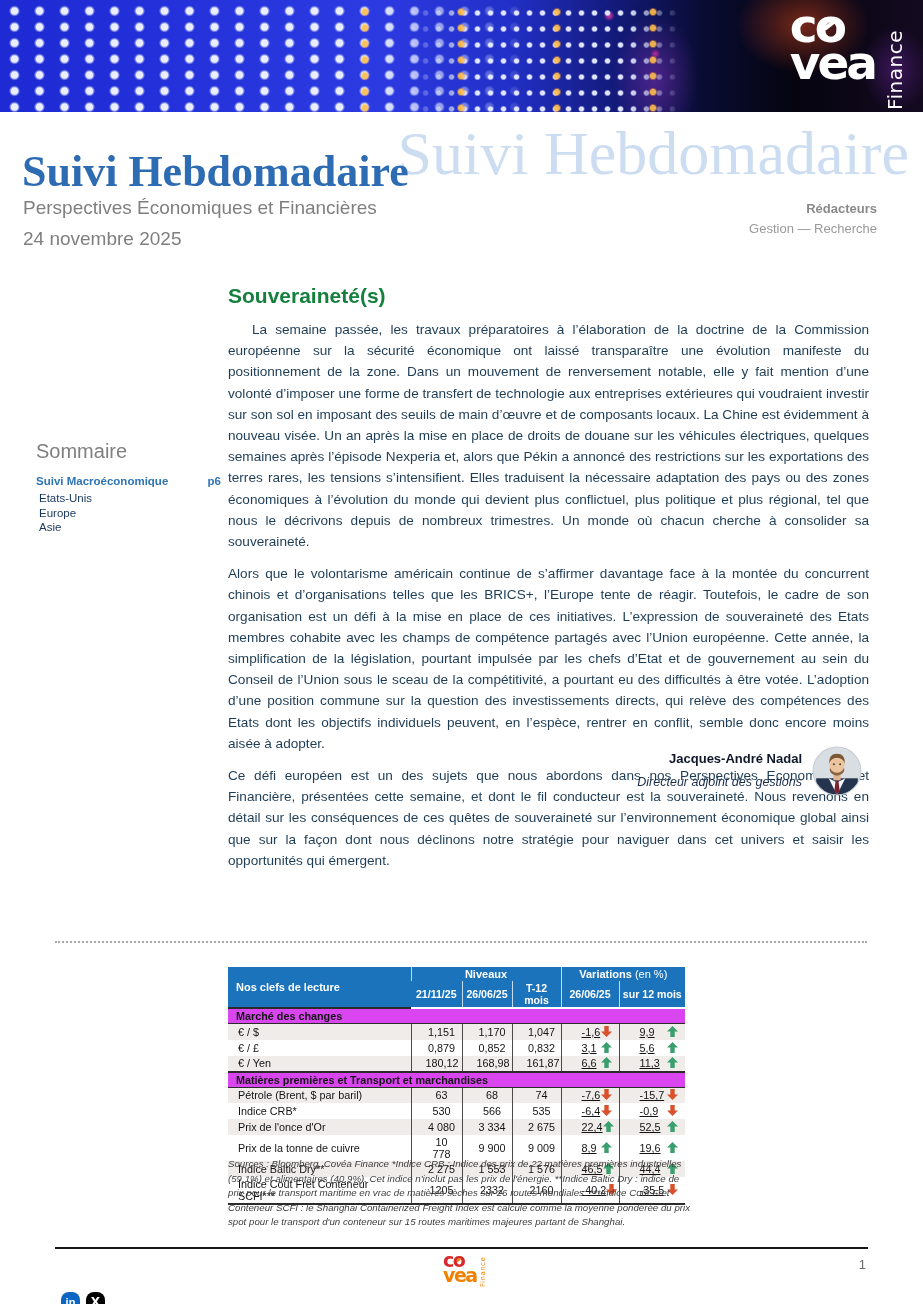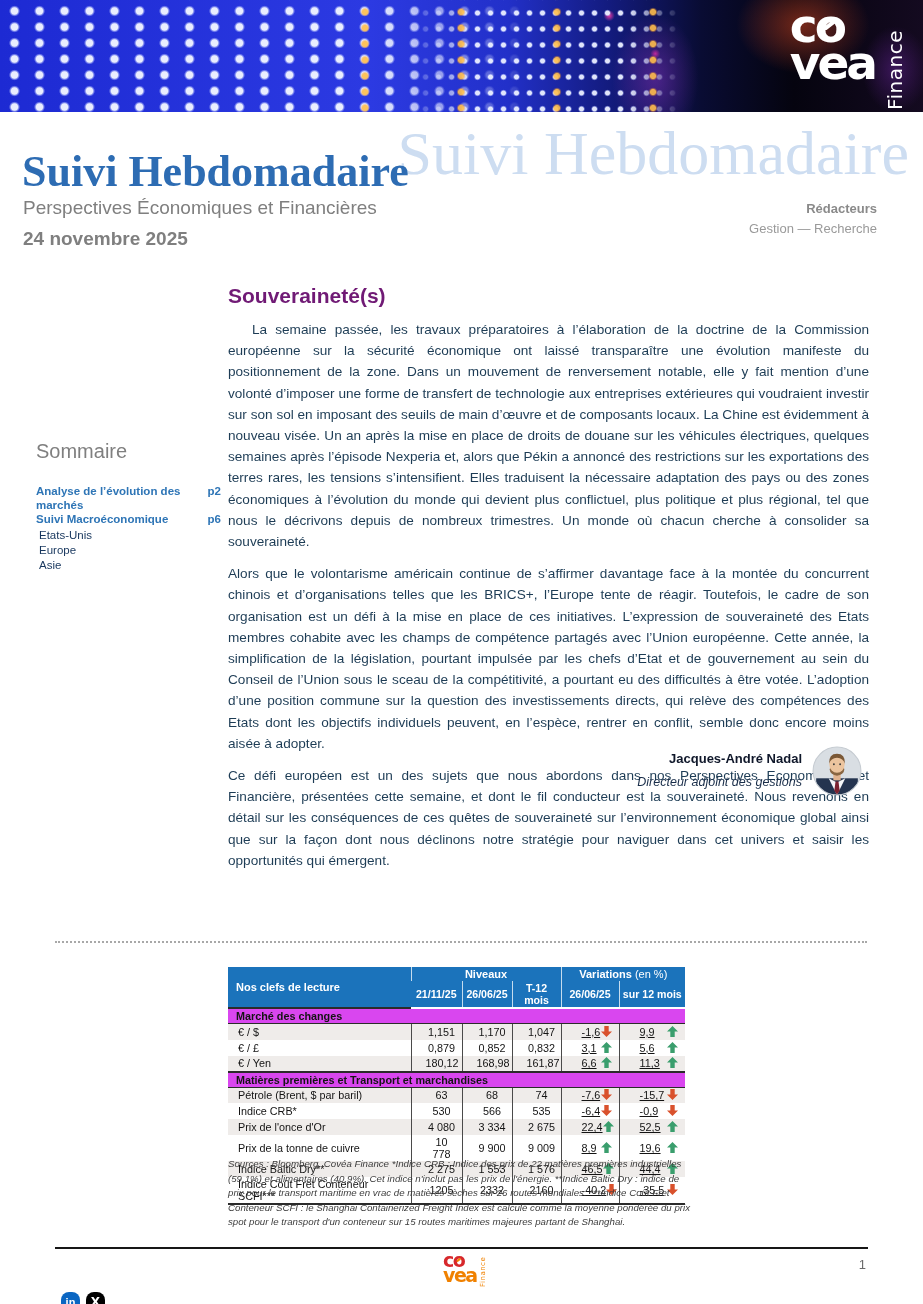--- a/index.html
+++ b/index.html
@@ -40,36 +40,36 @@
   .brand-stack { font-family:"DejaVu Sans", sans-serif; font-weight:bold; color:#fff; font-size:47px; line-height:.78; letter-spacing:-3px; }
   .brand-stack .row { display:block; }
   .o-wrap { position:relative; display:inline-block; }
   .o-slash { position:absolute; left:30%; top:42%; width:46%; height:11%; background:#fff; transform:rotate(-38deg); border-radius:2px; }
   .brand-vert { writing-mode:vertical-rl; transform:rotate(180deg); color:#fff; font-size:20px; letter-spacing:.5px; font-family:"DejaVu Sans", sans-serif; height:100px; margin-top:2px; }
 
   
   .watermark { position:absolute; top:118px; right:14px; font-family:"Liberation Serif", serif; font-size:62px; color:#cdddf1; white-space:nowrap; z-index:1; letter-spacing:0; }
   .doc-title { position:absolute; left:22px; top:146px; font-family:"Liberation Serif", serif; font-weight:700; font-size:44px; color:#2d6cb3; z-index:2; white-space:nowrap; }
   .doc-subtitle { position:absolute; left:23px; top:197px; font-size:19px; color:#7f7f7f; z-index:2; }
-  .doc-date { position:absolute; left:23px; top:228px; font-size:19px; font-weight:bold; color:#7f7f7f; z-index:2; }
+  .doc-date { position:absolute; left:23px; top:228px; font-size:19px; font-weight:normal; color:#7f7f7f; z-index:2; }
   .editors { position:absolute; right:46px; top:201px; text-align:right; z-index:2; }
   .editors .lbl { font-size:13px; font-weight:bold; color:#8a8a8a; }
   .editors .team { font-size:13px; color:#9a9a9a; margin-top:5px; }
 
   
   .sommaire { position:absolute; left:36px; top:440px; width:185px; z-index:2; }
-  .sommaire-title { font-size:20px; font-weight:400; color:#7f7f7f; margin-bottom:22px; }
+  .sommaire-title { font-size:20px; font-weight:400; color:#7f7f7f; margin-bottom:12px; }
   .toc-head { display:flex; justify-content:space-between; align-items:flex-start; gap:6px; color:#2e75b6; font-weight:bold; font-size:11.5px; line-height:1.2; cursor:pointer; }
   .toc-head .ttl { width:150px; }
   .toc-items { list-style:none; margin:2px 0 16px; padding-left:3px; color:#17365d; font-size:11.5px; line-height:1.28; }
   .toc-items li { cursor:pointer; }
 
   
   .article { position:absolute; left:228px; top:284px; width:641px; z-index:2; }
-  .article h2 { font-size:21px; font-weight:bold; color:#701a75; margin-bottom:11px; }
+  .article h2 { font-size:21px; font-weight:bold; color:#15803d; margin-bottom:11px; }
   .article p { font-size:13.6px; line-height:1.56; color:#1d3c55; text-align:justify; margin-bottom:11px; }
   .article p.indent { text-indent:24px; }
 
   
   .author { position:absolute; left:540px; top:751px; width:262px; text-align:right; z-index:2; }
   .author .name { font-size:13px; font-weight:bold; color:#0f172a; }
   .author .role { font-size:12.5px; font-style:italic; color:#1a2e4a; margin-top:9px; }
   .avatar { position:absolute; left:812px; top:746px; width:50px; height:50px; z-index:2; }
 
   
@@ -131,24 +131,20 @@
   <div class="doc-subtitle">Perspectives Économiques et Financières</div>
   <div class="doc-date">24 novembre 2025</div>
   <div class="editors">
     <div class="lbl">Rédacteurs</div>
     <div class="team">Gestion — Recherche</div>
   </div>
 
   <aside class="sommaire">
     <div class="sommaire-title">Sommaire</div>
     <div class="toc-group">
-      <div class="toc-head">
-        <span class="ttl">Analyse de l’évolution des marchés</span>
-        <span class="toc-page">p2</span>
-      </div>
     </div>
     <div class="toc-group">
       <div class="toc-head">
         <span class="ttl">Suivi Macroéconomique</span>
         <span class="toc-page">p6</span>
       </div>
       <ul class="toc-items">
         <li>Etats-Unis</li>
         <li>Europe</li>
         <li>Asie</li>

